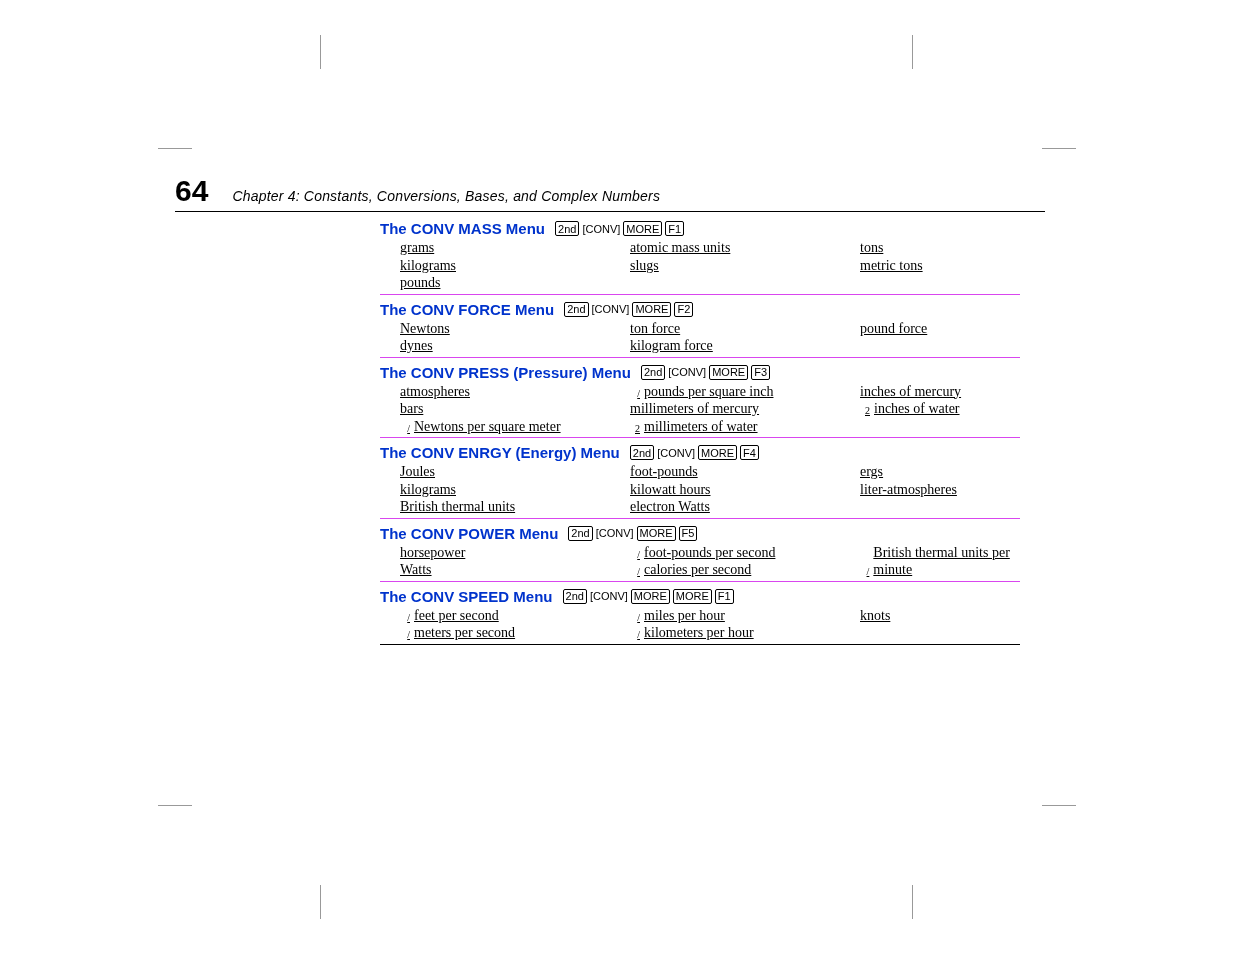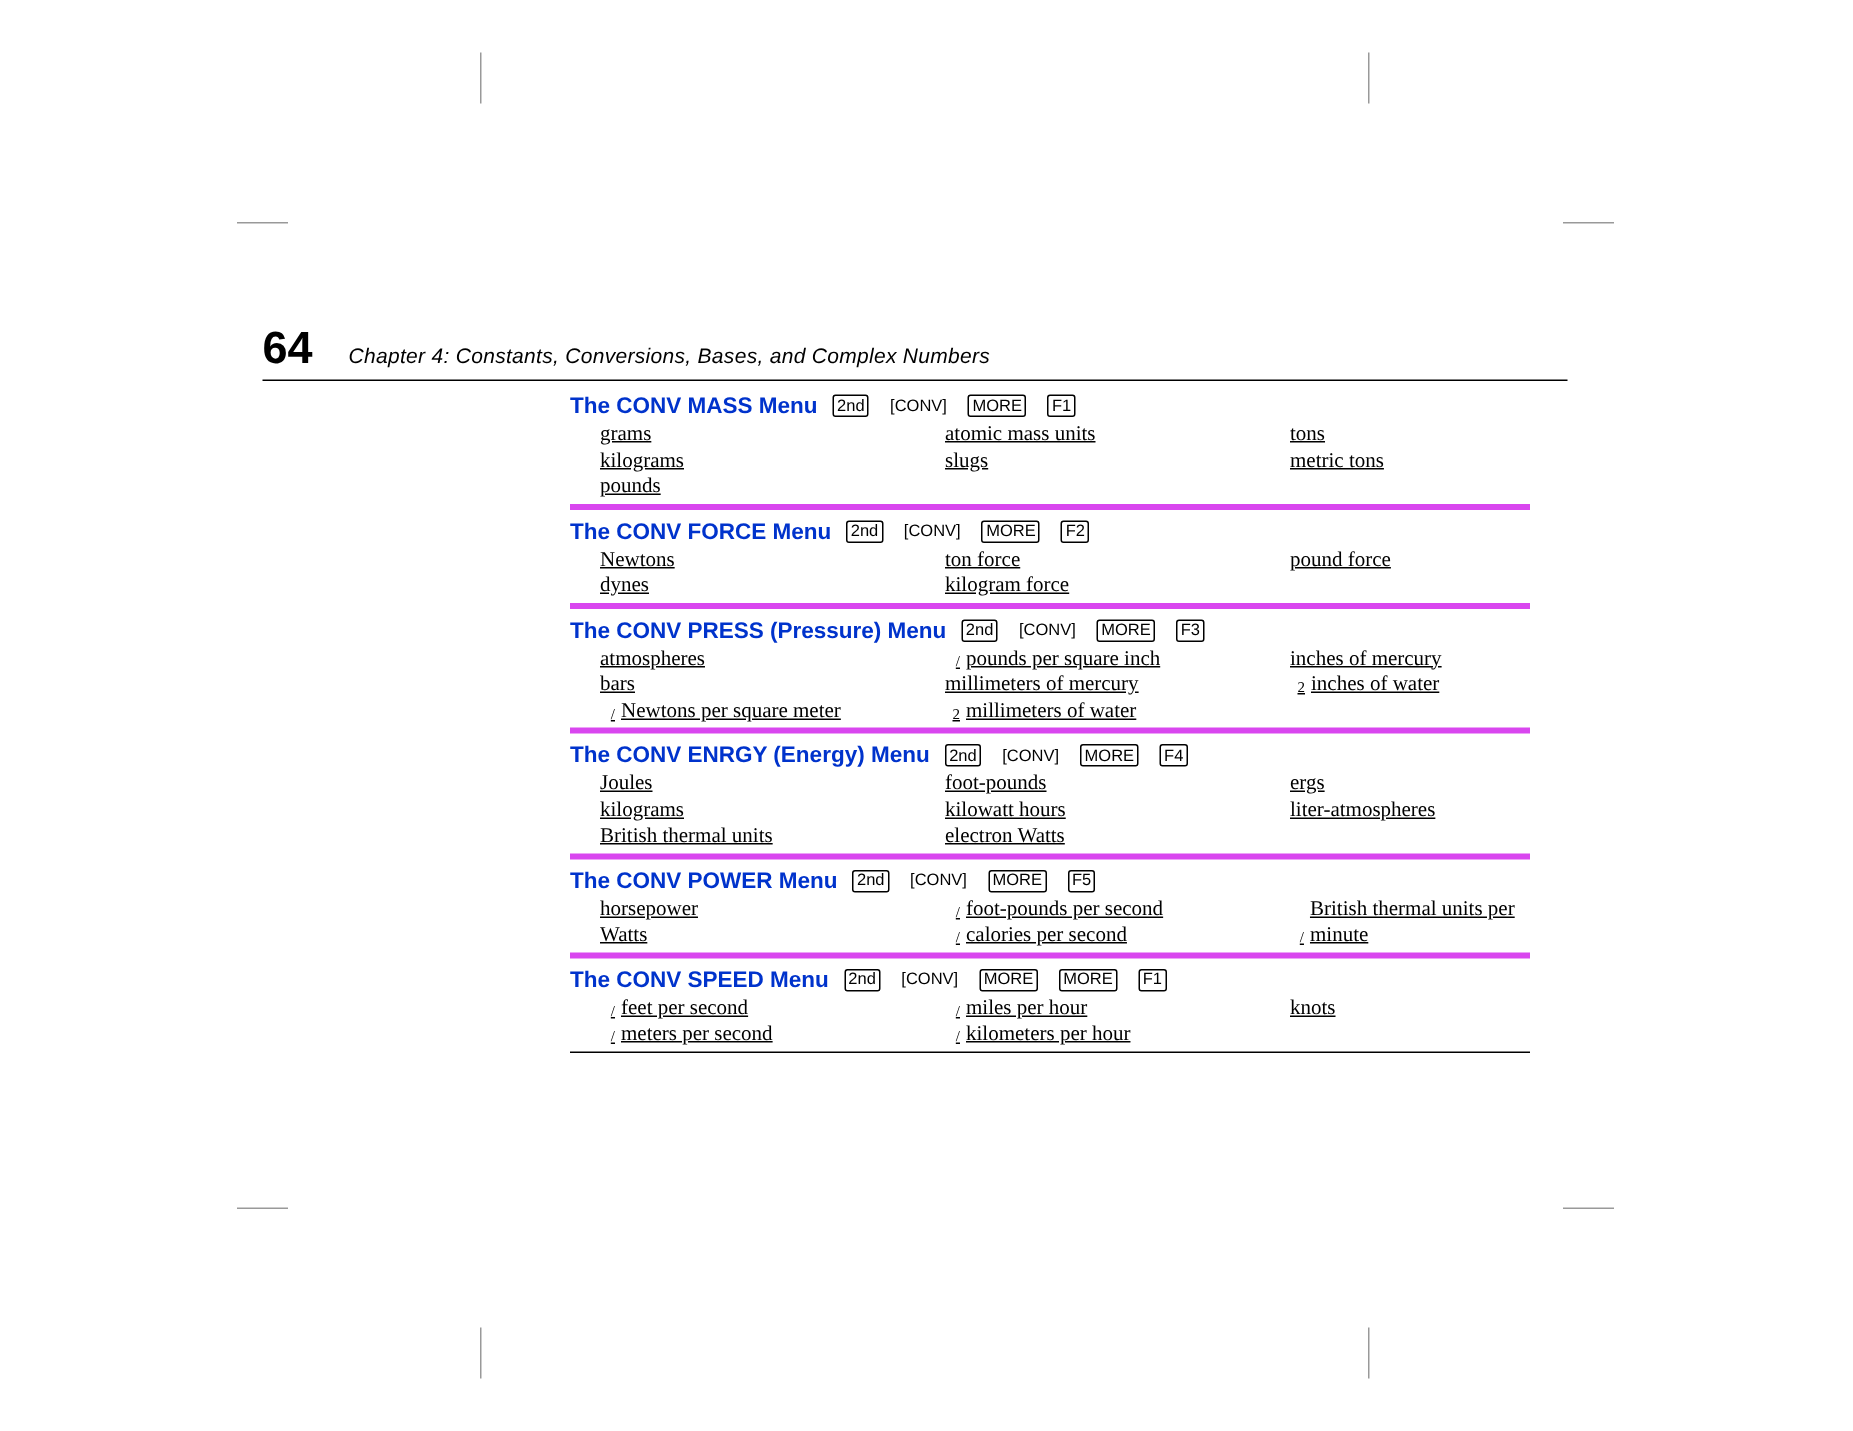--- a/index.html
+++ b/index.html
@@ -10,21 +10,21 @@
     height: 954px;
     font-family: Georgia, 'Times New Roman', serif;
     color: #000;
   }
   .crop-mark { position: absolute; background: #999; }
   .cm-v { width: 1px; height: 34px; }
   .cm-h { width: 34px; height: 1px; }
 
   .page {
     position: absolute;
-    left: 0; right: 0; top: 0; bottom: 0; margin-top: 42px;
+    left: 0; right: 0; top: 0; bottom: 0;
   }
   .content {
     position: absolute;
     left: 175px;
     top: 174px;
     width: 870px;
   }
   .header-line {
     display: flex;
     align-items: baseline;
@@ -45,21 +45,21 @@
     font-size: 14px;
     letter-spacing: 0.2px;
   }
 
   .sections {
     margin-left: 205px;
     width: 640px;
   }
 
   .section {
-    border-bottom: 4px solid #d946ef;
+    border-bottom: 1px solid #d946ef;
     padding-bottom: 2px;
     margin-bottom: 6px;
   }
   .section:last-child { border-bottom: 1px solid #000; }
 
   .sec-head {
     display: flex;
     align-items: center;
     gap: 10px;
     margin-top: 2px;
@@ -67,21 +67,21 @@
   }
   .sec-title {
     font-family: "Arial Narrow", Arial, sans-serif;
     font-weight: bold;
     color: #0033cc;
     font-size: 15px;
   }
   .keyseq {
     display: flex;
     align-items: center;
-    gap: 14px;
+    gap: 3px;
     font-family: Arial, sans-serif;
     font-size: 11px;
   }
   .keycap {
     border: 1px solid #000;
     border-radius: 2px;
     padding: 0 2px;
     line-height: 12px;
     height: 13px;
     display: inline-flex;

